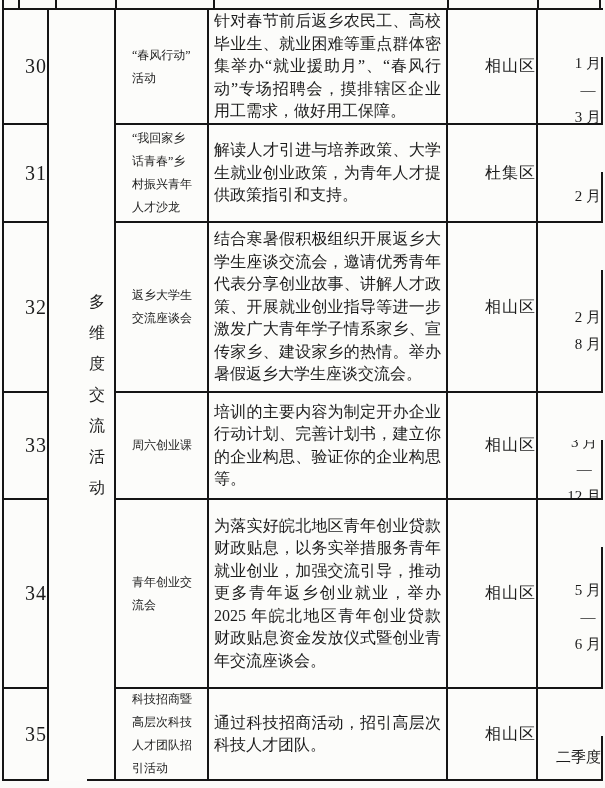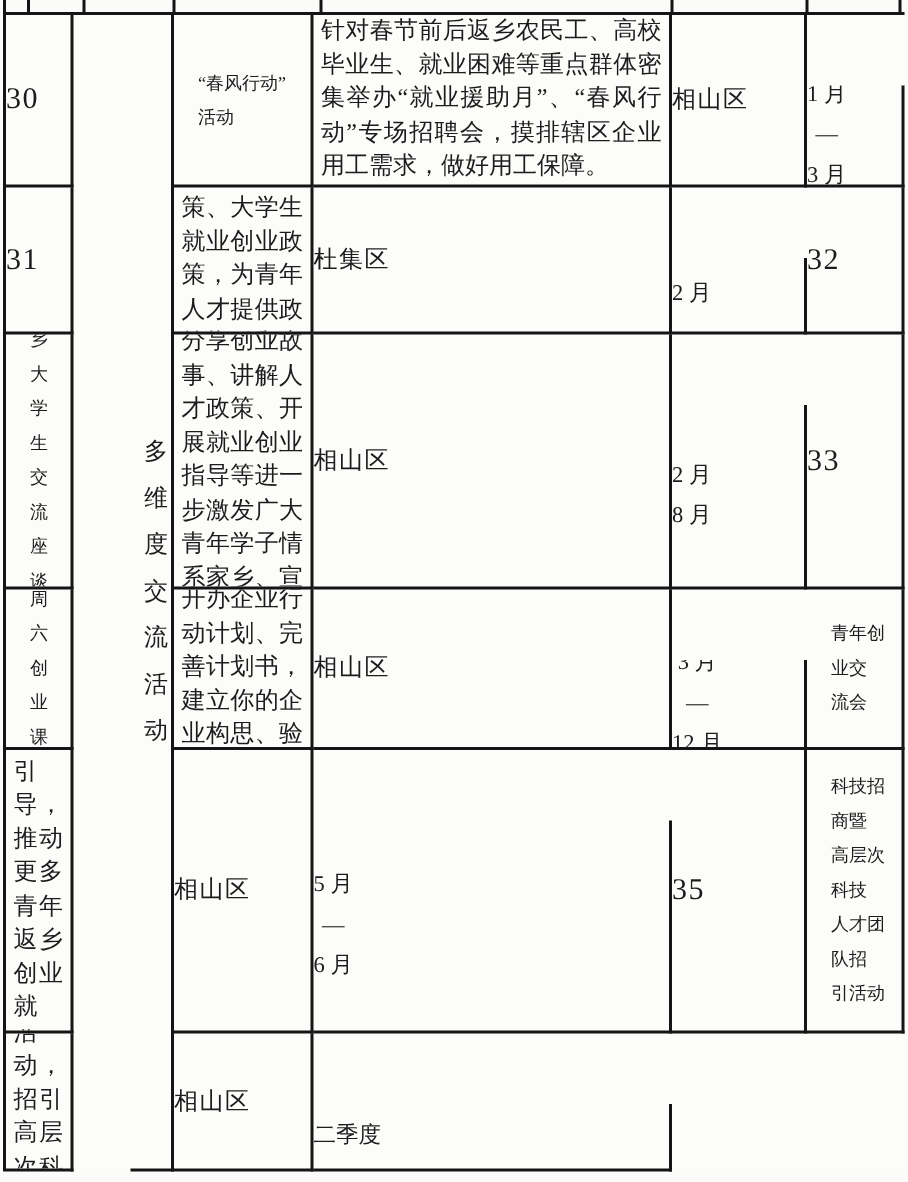--- a/index.html
+++ b/index.html
@@ -41,21 +41,21 @@
     border-top: 2px solid #151515;
     border-left: 2px solid #151515;
     background: #fcfcfa;
   }
   .cell {
     border-right: 2px solid #151515;
     border-bottom: 2px solid #151515;
     box-sizing: border-box;
     display: flex;
     align-items: center;
-    justify-content: flex-start;
+    justify-content: flex-end;
     overflow: hidden;
   }
   .num {
     font-size: 20px;
     letter-spacing: 1px;
   }
   .cat {
     grid-column: 2;
     grid-row: 1 / 7;
     font-size: 16px;
@@ -124,20 +124,24 @@
 活动</div>
     <div class="cell desc">
       <div class="desc-text">针对春节前后返乡农民工、高校毕业生、就业困难等重点群体密集举办“就业援助月”、“春风行动”专场招聘会，摸排辖区企业用工需求，做好用工保障。</div>
     </div>
     <div class="cell dist">相山区</div>
     <div class="cell time">1 月
 —
 3 月</div>
 
     <div class="cell num">31</div>
+    <div class="cell act">“我回家乡
+话青春”乡
+村振兴青年
+人才沙龙</div>
     <div class="cell desc">
       <div class="desc-text">解读人才引进与培养政策、大学生就业创业政策，为青年人才提供政策指引和支持。</div>
     </div>
     <div class="cell dist">杜集区</div>
     <div class="cell time">2 月</div>
 
     <div class="cell num">32</div>
     <div class="cell act">返乡大学生
 交流座谈会</div>
     <div class="cell desc">
@@ -150,20 +154,21 @@
     <div class="cell num">33</div>
     <div class="cell act">周六创业课</div>
     <div class="cell desc">
       <div class="desc-text">培训的主要内容为制定开办企业行动计划、完善计划书，建立你的企业构思、验证你的企业构思等。</div>
     </div>
     <div class="cell dist">相山区</div>
     <div class="cell time">3 月
 —
 12 月</div>
 
+    <div class="cell num">34</div>
     <div class="cell act">青年创业交
 流会</div>
     <div class="cell desc">
       <div class="desc-text">为落实好皖北地区青年创业贷款财政贴息，以务实举措服务青年就业创业，加强交流引导，推动更多青年返乡创业就业，举办 2025 年皖北地区青年创业贷款财政贴息资金发放仪式暨创业青年交流座谈会。</div>
     </div>
     <div class="cell dist">相山区</div>
     <div class="cell time">5 月
 —
 6 月</div>
 

